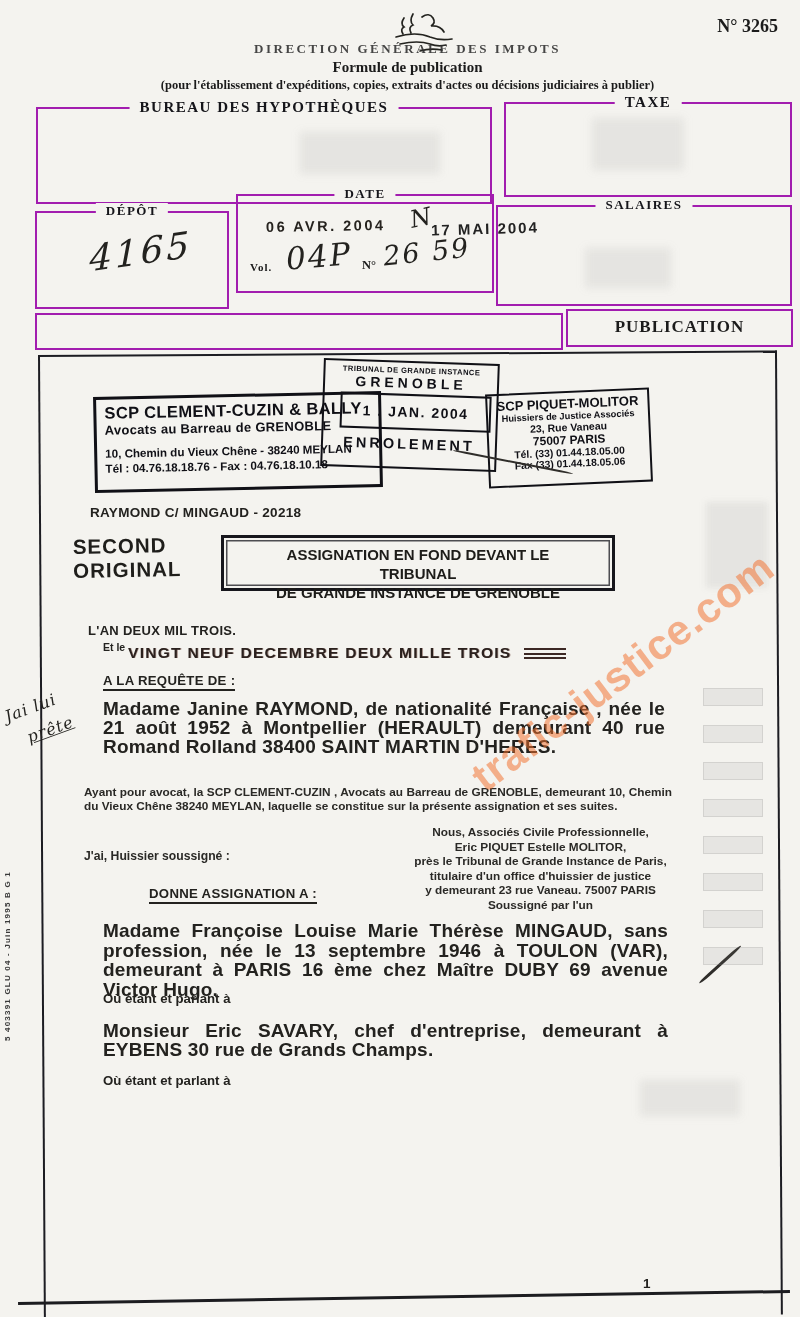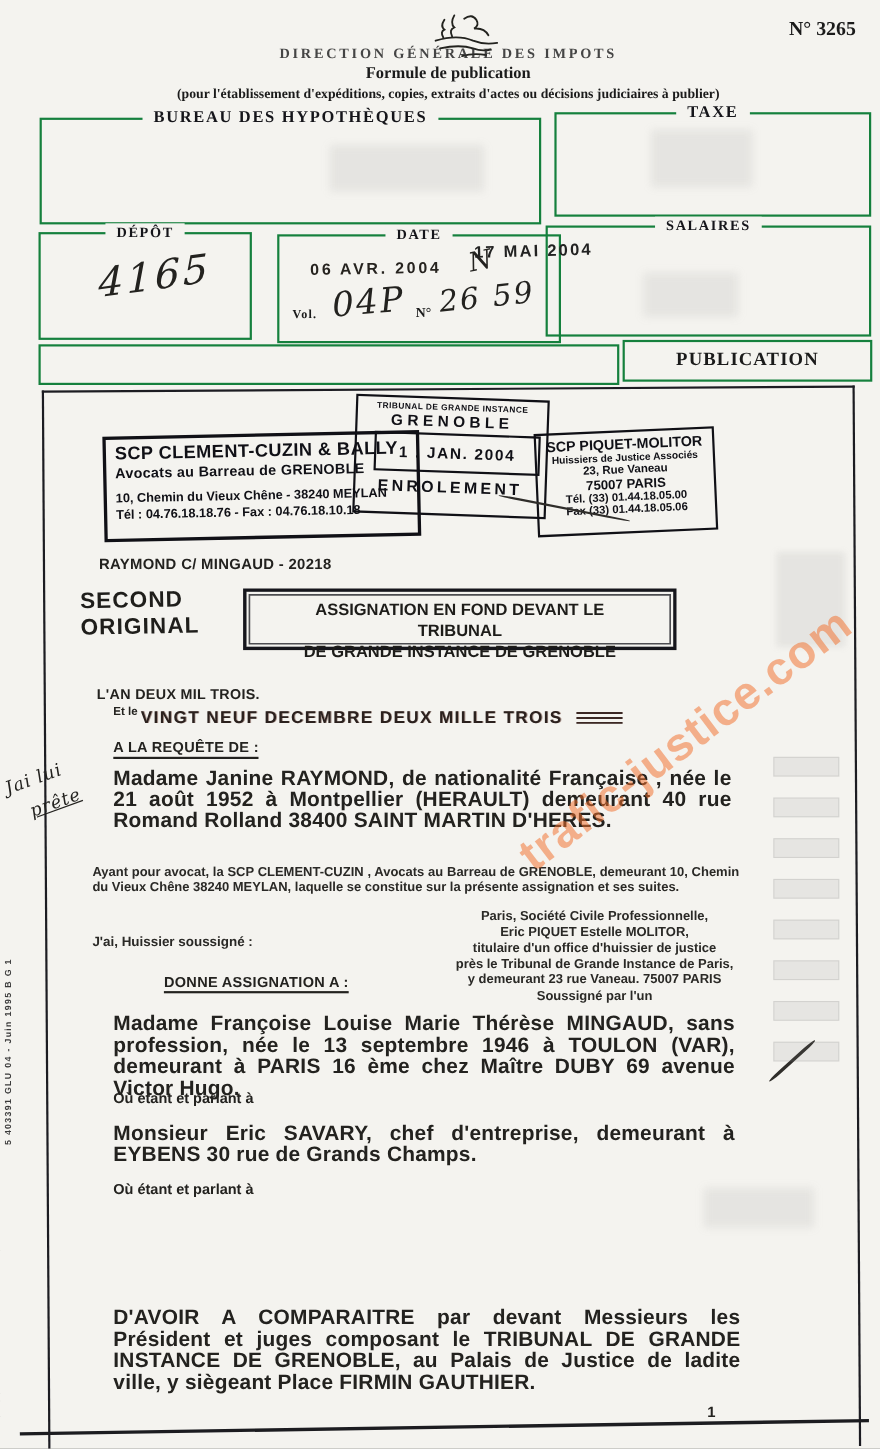--- a/index.html
+++ b/index.html
@@ -1,21 +1,21 @@
 <!DOCTYPE html>
 <html><head>
 <meta charset="utf-8">
 <style>
   html,body{margin:0;padding:0;background:#9a9a98;}
   .sheet{position:relative;width:800px;height:1317px;background:#f4f3ef;overflow:hidden;
          font-family:"Liberation Sans",sans-serif;color:#1b1b1b;}
   .abs{position:absolute;}
   .serif{font-family:"Liberation Serif",serif;}
   
-  .fbox{position:absolute;border:2px solid #15803d;}
+  .fbox{position:absolute;border:2px solid #a21caf;}
   .flabel{position:absolute;top:-10px;left:50%;transform:translateX(-50%);
           background:#f4f3ef;padding:0 10px;font-family:"Liberation Serif",serif;
           font-weight:700;font-size:15px;letter-spacing:1.5px;white-space:nowrap;color:#15151a;}
   .flabel.small{font-size:13px;}
   
   .stamp{position:absolute;border:3px solid #101016;color:#101016;}
   .stampline{white-space:nowrap;font-weight:700;}
   
   .hand{font-family:"DejaVu Serif",serif;font-style:italic;color:#23221f;}
   
@@ -65,21 +65,21 @@
   </div>
   <div class="fbox" style="left:504px;top:102px;width:284px;height:91px;">
     <span class="flabel">TAXE</span>
   </div>
 
   <div class="fbox" style="left:35px;top:211px;width:190px;height:94px;">
     <span class="flabel small">DÉPÔT</span>
     <span class="abs hand" style="left:52px;top:18px;font-size:36px;transform:rotate(-8deg) skewX(-8deg);letter-spacing:3px;">4165</span>
   </div>
 
-  <div class="fbox" style="left:236px;top:213px;width:254px;height:95px;margin-left:16px;">
+  <div class="fbox" style="left:236px;top:194px;width:254px;height:95px;">
     <span class="flabel small">DATE</span>
     <span class="abs" style="left:28px;top:22px;font-weight:700;font-size:14.5px;letter-spacing:2.5px;color:#26231f;transform:rotate(-1deg);white-space:nowrap;">06 AVR. 2004</span>
     <span class="abs hand" style="left:172px;top:8px;font-size:24px;transform:rotate(-12deg);">N</span>
     <span class="abs serif" style="left:12px;top:65px;font-weight:700;font-size:11px;letter-spacing:1px;">Vol.</span>
     <span class="abs hand" style="left:48px;top:42px;font-size:31px;transform:rotate(-5deg);letter-spacing:2px;">04P</span>
     <span class="abs serif" style="left:124px;top:62px;font-weight:700;font-size:12.5px;">N°</span>
     <span class="abs hand" style="left:145px;top:40px;font-size:27px;transform:rotate(-6deg);letter-spacing:2px;">26 59</span>
   </div>
 
   <div class="fbox" style="left:496px;top:205px;width:292px;height:97px;">
@@ -150,38 +150,37 @@
 
   <div class="abs hand" style="left:8px;top:692px;font-size:16px;line-height:27px;transform:rotate(-20deg);letter-spacing:1px;">
     <div>Jai lui</div>
     <div style="margin-left:14px;text-decoration:underline;">prête</div>
   </div>
 
   <div class="abs small-para" style="left:84px;top:786px;width:588px;">Ayant pour avocat, la SCP CLEMENT-CUZIN , Avocats au Barreau de GRENOBLE, demeurant 10, Chemin du Vieux Chêne 38240 MEYLAN, laquelle se constitue sur la présente assignation et ses suites.</div>
 
   <div class="abs" style="left:84px;top:849px;font-weight:700;font-size:12.2px;color:#2a2926;">J'ai, Huissier soussigné :</div>
   <div class="abs" style="left:368px;top:825px;width:345px;text-align:center;font-weight:700;font-size:11.8px;line-height:14.6px;color:#2a2926;">
-    <div>Paris, Société Civile Professionnelle,</div>
+    <div>Nous, Associés Civile Professionnelle,</div>
     <div>Eric PIQUET  Estelle MOLITOR,</div>
+    <div>près le Tribunal de Grande Instance de Paris,</div>
     <div>titulaire d'un office d'huissier de justice</div>
-    <div>près le Tribunal de Grande Instance de Paris,</div>
     <div>y demeurant 23 rue Vaneau. 75007 PARIS</div>
     <div>Soussigné par l'un</div>
   </div>
 
   <div class="abs" style="left:103px;top:884px;padding-left:46px;">
     <span class="heading-ul">DONNE ASSIGNATION A :</span>
   </div>
   <div class="abs para" style="left:103px;top:921px;width:565px;line-height:19.5px;">Madame Françoise Louise Marie Thérèse MINGAUD, sans profession, née le 13 septembre 1946 à TOULON (VAR), demeurant à PARIS 16 ème  chez Maître DUBY 69 avenue Victor Hugo.</div>
 
   <div class="abs" style="left:103px;top:991px;font-weight:700;font-size:13.2px;color:#23221f;">Où étant et parlant à</div>
   <div class="abs para" style="left:103px;top:1021px;width:565px;">Monsieur Eric SAVARY, chef d'entreprise, demeurant à EYBENS 30 rue de Grands Champs.</div>
   <div class="abs" style="left:103px;top:1073px;font-weight:700;font-size:13.2px;color:#23221f;">Où étant et parlant à</div>
 
-  <div class="abs para" style="left:103px;top:1189px;width:570px;line-height:19.5px;">D'AVOIR A COMPARAITRE par devant Messieurs les Président et juges composant le TRIBUNAL DE GRANDE INSTANCE DE GRENOBLE, au Palais de Justice de ladite ville, y siègeant Place FIRMIN GAUTHIER.</div>
 
   <div class="abs" style="left:643px;top:1276px;font-weight:700;font-size:13.5px;color:#23221f;">1</div>
 
   <div class="penstroke" style="left:692px;top:963px;width:56px;height:2.6px;transform:rotate(-42deg);"></div>
 
   <div class="vtext" style="left:12px;top:1032px;">5 403391 GLU 04 - Juin 1995   B G 1</div>
   <div class="vtext" style="left:2px;top:1300px;letter-spacing:2.6px;">N° 3265  -  IMPRIMERIE  NATIONALE</div>
 
   <div class="watermark" style="left:440px;top:648px;">trafic-justice.com</div>
 

